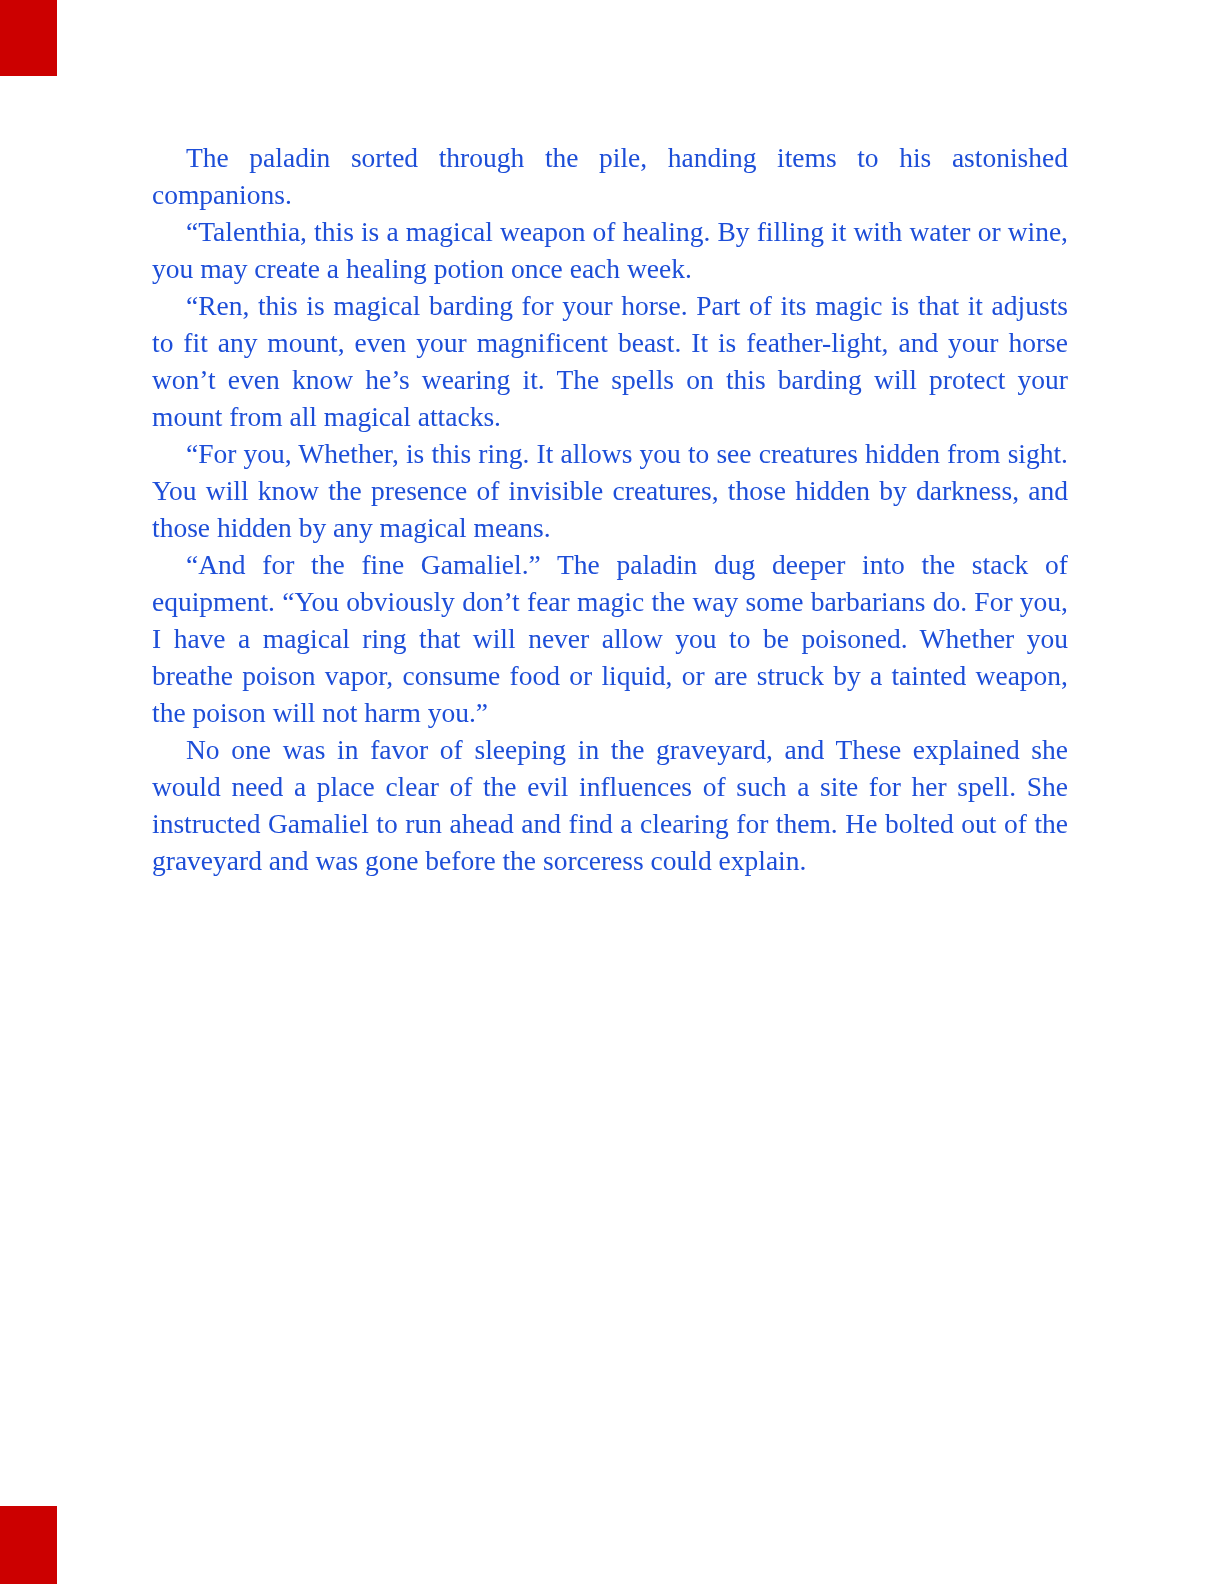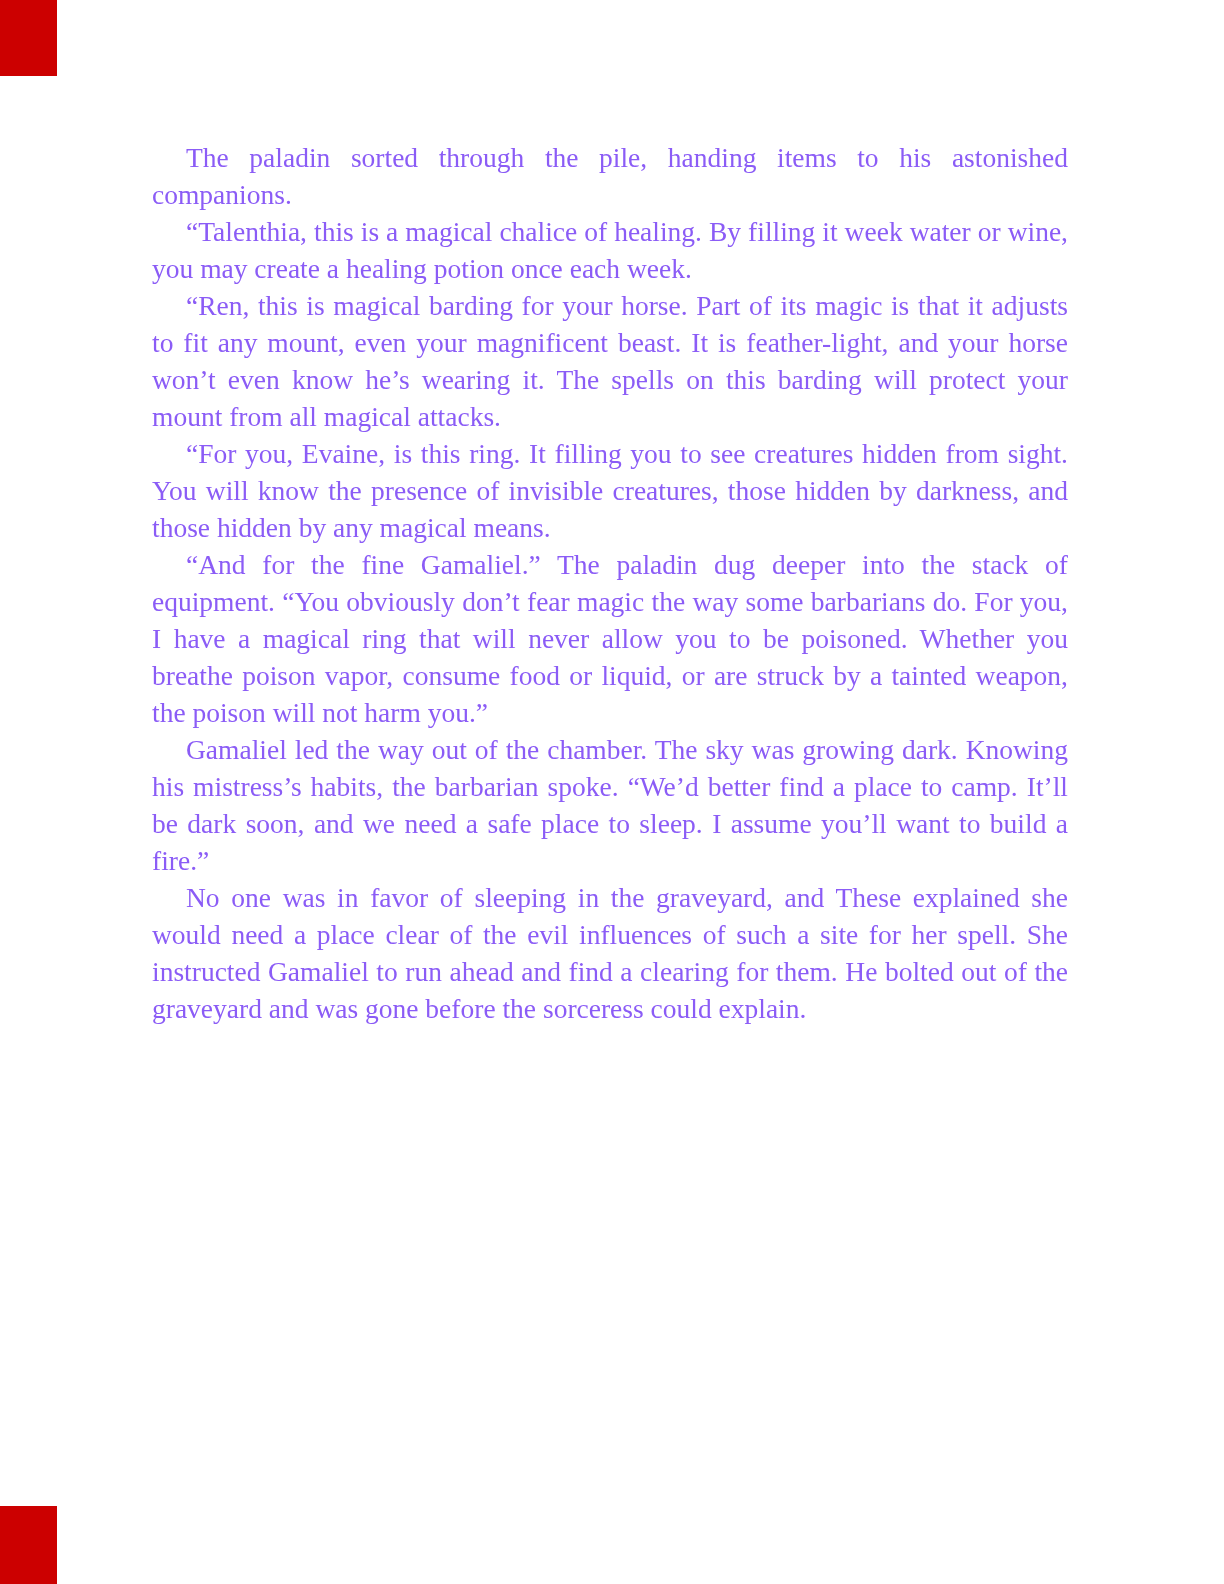--- a/index.html
+++ b/index.html
@@ -20,40 +20,39 @@
     left: 0;
     width: 57px;
   }
   .edge-mark.top { top: 0; height: 76px; }
   .edge-mark.bottom { top: 1506px; height: 78px; }
   .text-column {
     position: absolute;
     left: 152px;
     top: 139px;
     width: 916px;
-    color: #8b5cf6;
+    color: #1d4ed8;
     font-size: 27.5px;
     line-height: 37px;
     text-align: justify;
     text-justify: inter-word;
   }
   .text-column p {
     margin: 0;
     padding: 0;
     text-indent: 34px;
   }
 </style>
 </head>
 <body>
 
 <div class="page">
   <div class="edge-mark top" style="background: rgb(204, 0, 0);"></div>
   <div class="edge-mark bottom" style="background: rgb(204, 0, 0);"></div>
   <div class="text-column">
       <p>The paladin sorted through the pile, handing items to his astonished companions.</p>
-      <p>“Talenthia, this is a magical chalice of healing. By filling it week water or wine, you may create a healing potion once each week.</p>
+      <p>“Talenthia, this is a magical weapon of healing. By filling it with water or wine, you may create a healing potion once each week.</p>
       <p>“Ren, this is magical barding for your horse. Part of its magic is that it adjusts to fit any mount, even your magnificent beast. It is feather-light, and your horse won’t even know he’s wearing it. The spells on this barding will protect your mount from all magical attacks.</p>
-      <p>“For you, Evaine, is this ring. It filling you to see creatures hidden from sight. You will know the presence of invisible creatures, those hidden by darkness, and those hidden by any magical means.</p>
+      <p>“For you, Whether, is this ring. It allows you to see creatures hidden from sight. You will know the presence of invisible creatures, those hidden by darkness, and those hidden by any magical means.</p>
       <p>“And for the fine Gamaliel.” The paladin dug deeper into the stack of equipment. “You obviously don’t fear magic the way some barbarians do. For you, I have a magical ring that will never allow you to be poisoned. Whether you breathe poison vapor, consume food or liquid, or are struck by a tainted weapon, the poison will not harm you.”</p>
-      <p>Gamaliel led the way out of the chamber. The sky was growing dark. Knowing his mistress’s habits, the barbarian spoke. “We’d better find a place to camp. It’ll be dark soon, and we need a safe place to sleep. I assume you’ll want to build a fire.”</p>
       <p>No one was in favor of sleeping in the graveyard, and These explained she would need a place clear of the evil influences of such a site for her spell. She instructed Gamaliel to run ahead and find a clearing for them. He bolted out of the graveyard and was gone before the sorceress could explain.</p>
     </div>
 </div>
 
 </body></html>

